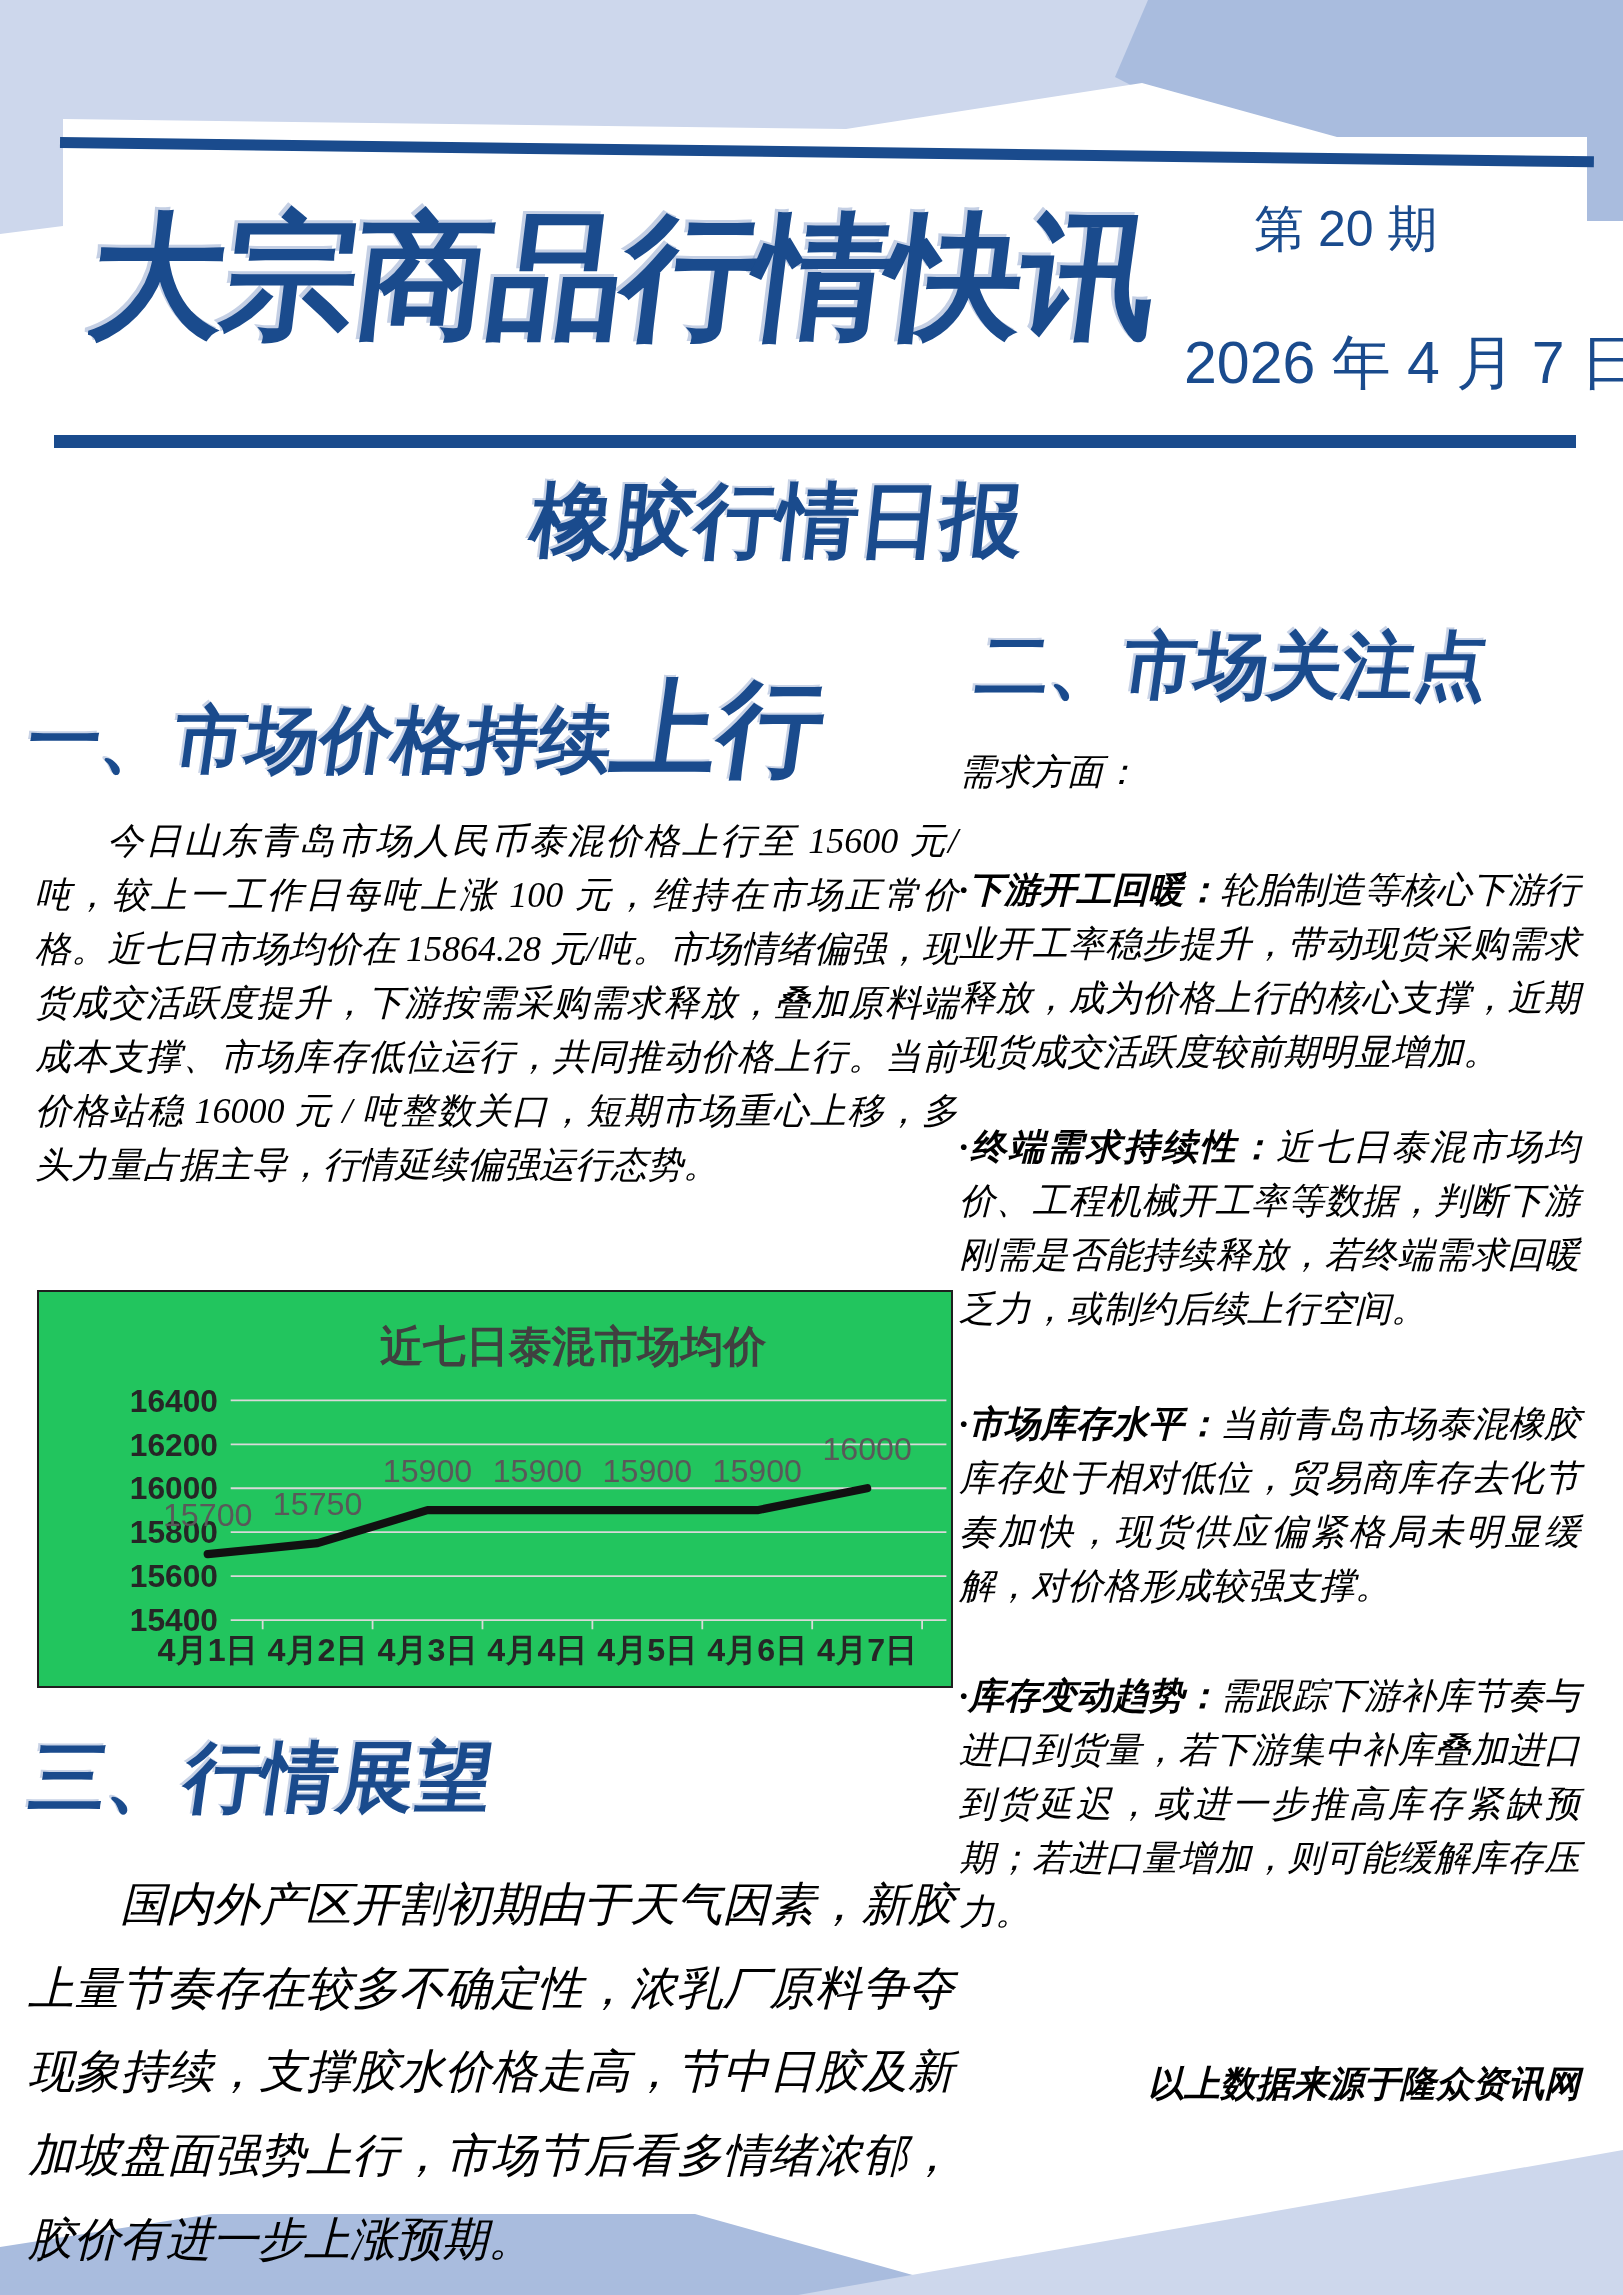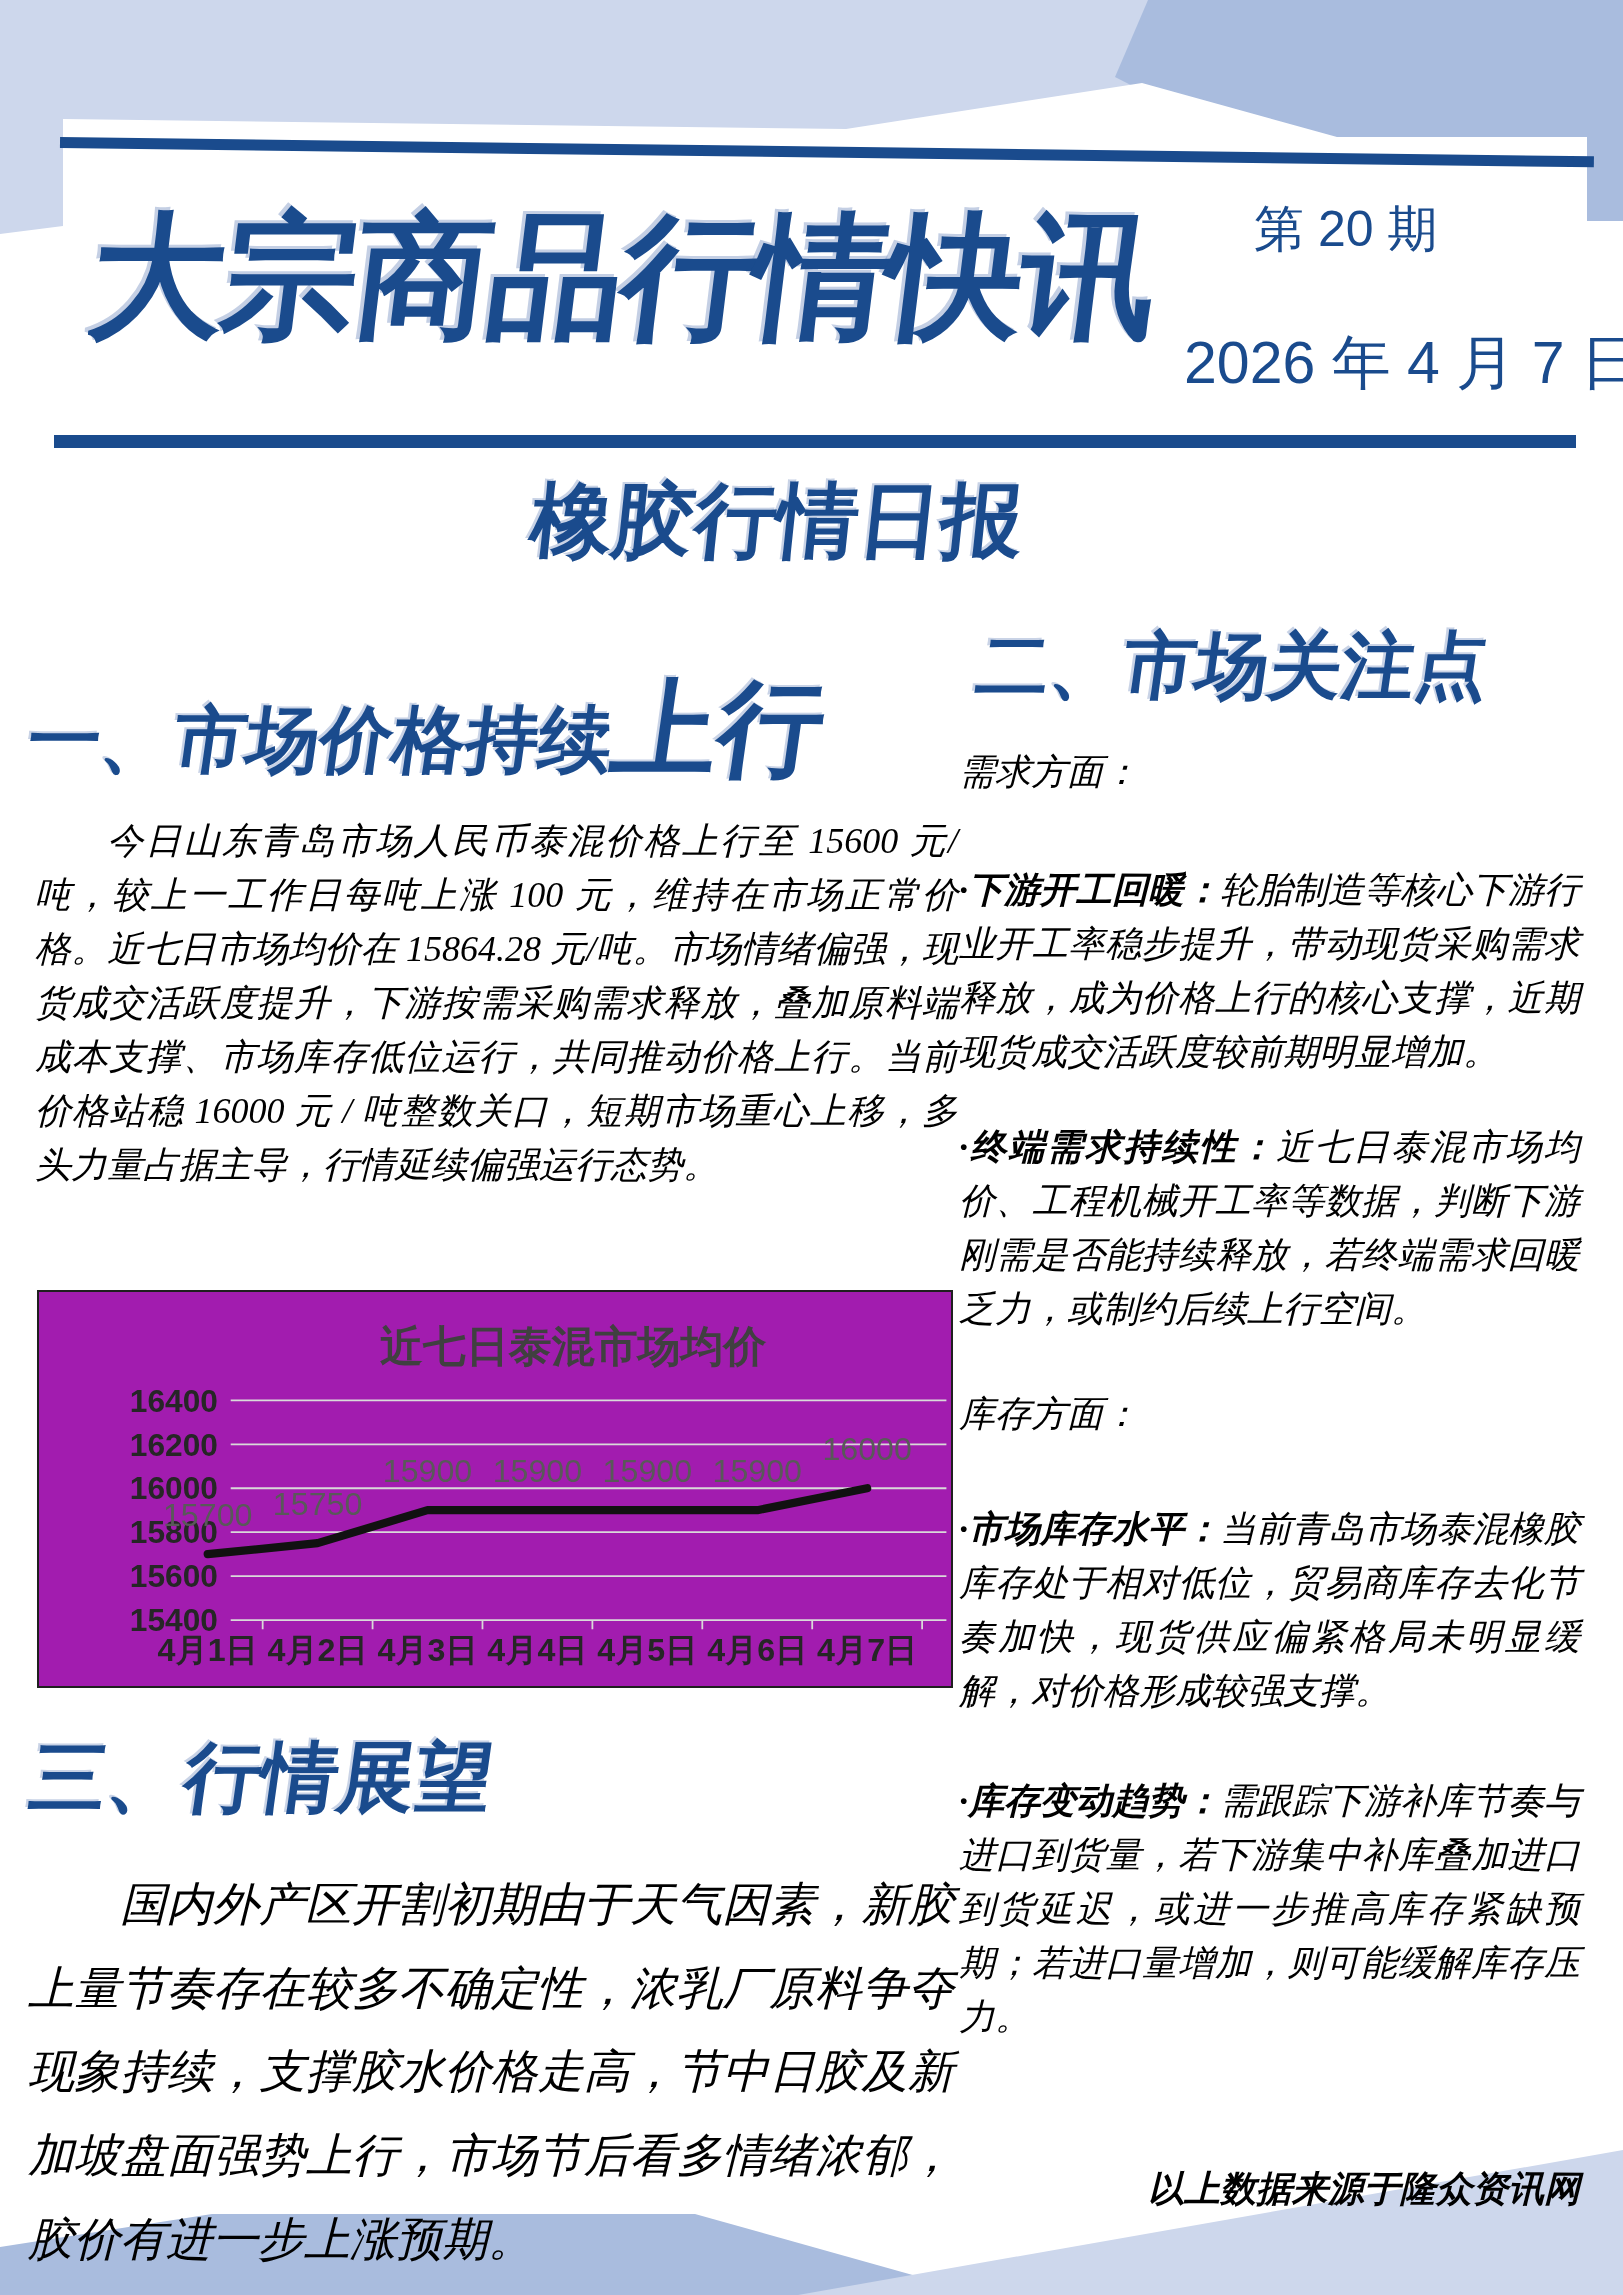--- a/index.html
+++ b/index.html
@@ -82,21 +82,21 @@
   .mt-b2{margin-top:41px !important;}
   .mt-inv{margin-top:51px !important;}
   .mt-b3{margin-top:61px !important;}
   .mt-b4{margin-top:56px !important;}
   .bullet .term{font-weight:bold;}
   .source-note{margin-top:118px;text-align:right;font-weight:bold;}
 
   
   .chart-box{
     left:37px;top:1290px;width:916px;height:398px;
-    background:#a21caf;border:2px solid #1f1f1f;box-sizing:border-box;
+    background:#22c55e;border:2px solid #1f1f1f;box-sizing:border-box;
   }
   .chart-box svg{display:block;width:100%;height:100%;}
 </style>
 </head>
 <body>
 
 <div class="deco deco-lavender-top"></div>
 <div class="deco deco-blueband-tr"></div>
 <div class="deco page-white"></div>
 <div class="deco deco-right-strip"></div>
@@ -178,21 +178,20 @@
   <p class="body-text aspect-label">需求方面：</p>
 
   <p class="body-text bullet mt-b1">
     <span class="term">·下游开工回暖：</span><span>轮胎制造等核心下游行业开工率稳步提升，带动现货采购需求释放，成为价格上行的核心支撑，近期现货成交活跃度较前期明显增加。</span>
   </p>
 
   <p class="body-text bullet mt-b2">
     <span class="term">·终端需求持续性：</span><span>近七日泰混市场均价、工程机械开工率等数据，判断下游刚需是否能持续释放，若终端需求回暖乏力，或制约后续上行空间。</span>
   </p>
 
-  <p class="body-text aspect-label mt-inv">库存方面：</p>
 
   <p class="body-text bullet mt-b3">
     <span class="term">·市场库存水平：</span><span>当前青岛市场泰混橡胶库存处于相对低位，贸易商库存去化节奏加快，现货供应偏紧格局未明显缓解，对价格形成较强支撑。</span>
   </p>
 
   <p class="body-text bullet mt-b4">
     <span class="term">·库存变动趋势：</span><span>需跟踪下游补库节奏与进口到货量，若下游集中补库叠加进口到货延迟，或进一步推高库存紧缺预期；若进口量增加，则可能缓解库存压力。</span>
   </p>
 
   <p class="body-text source-note">以上数据来源于隆众资讯网</p>

